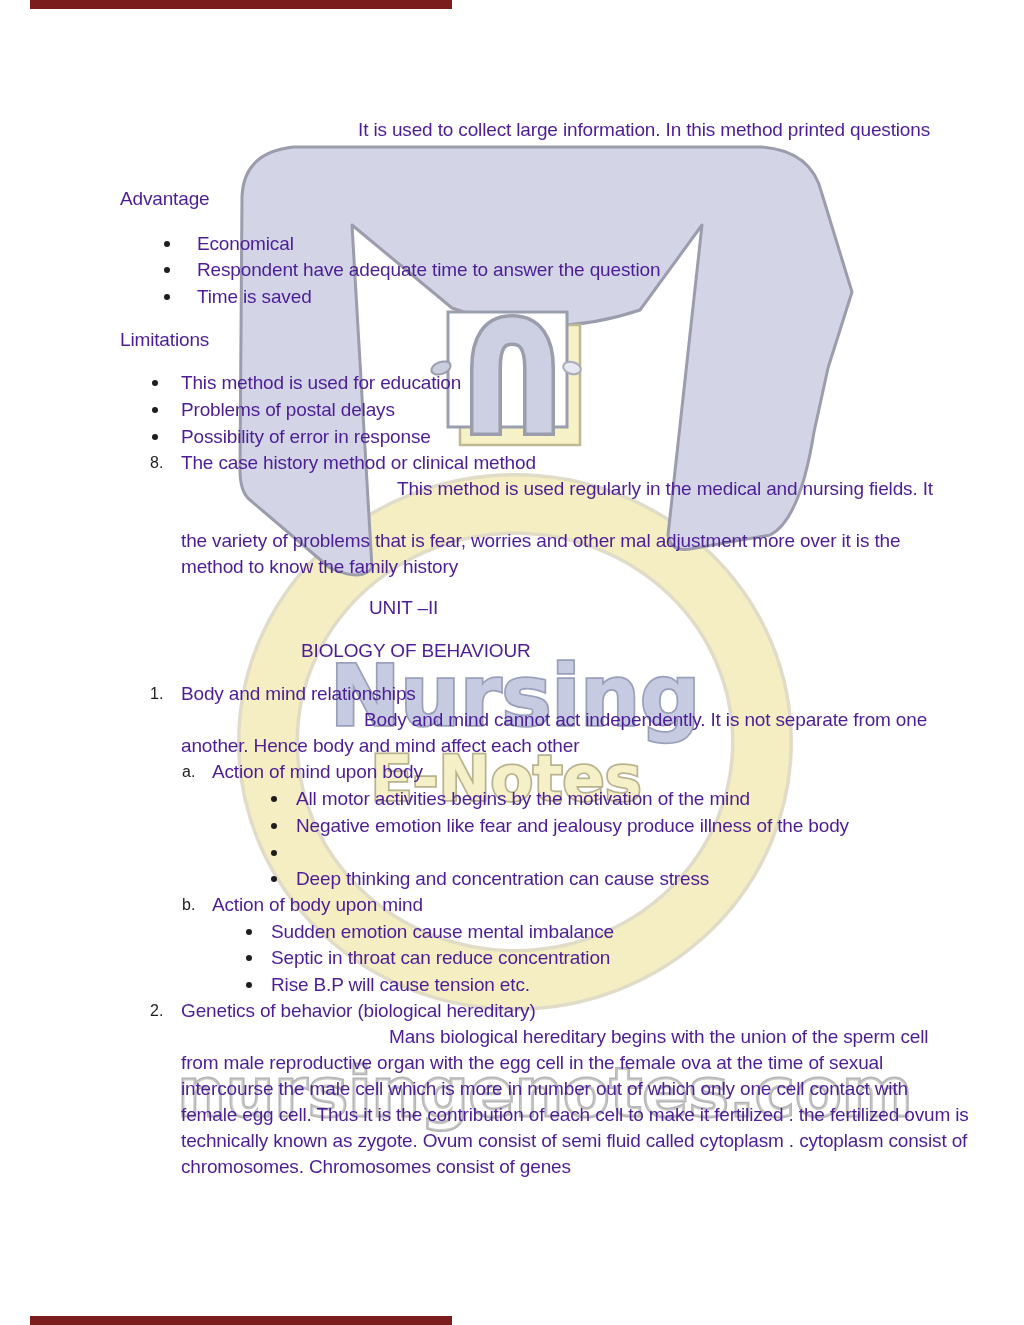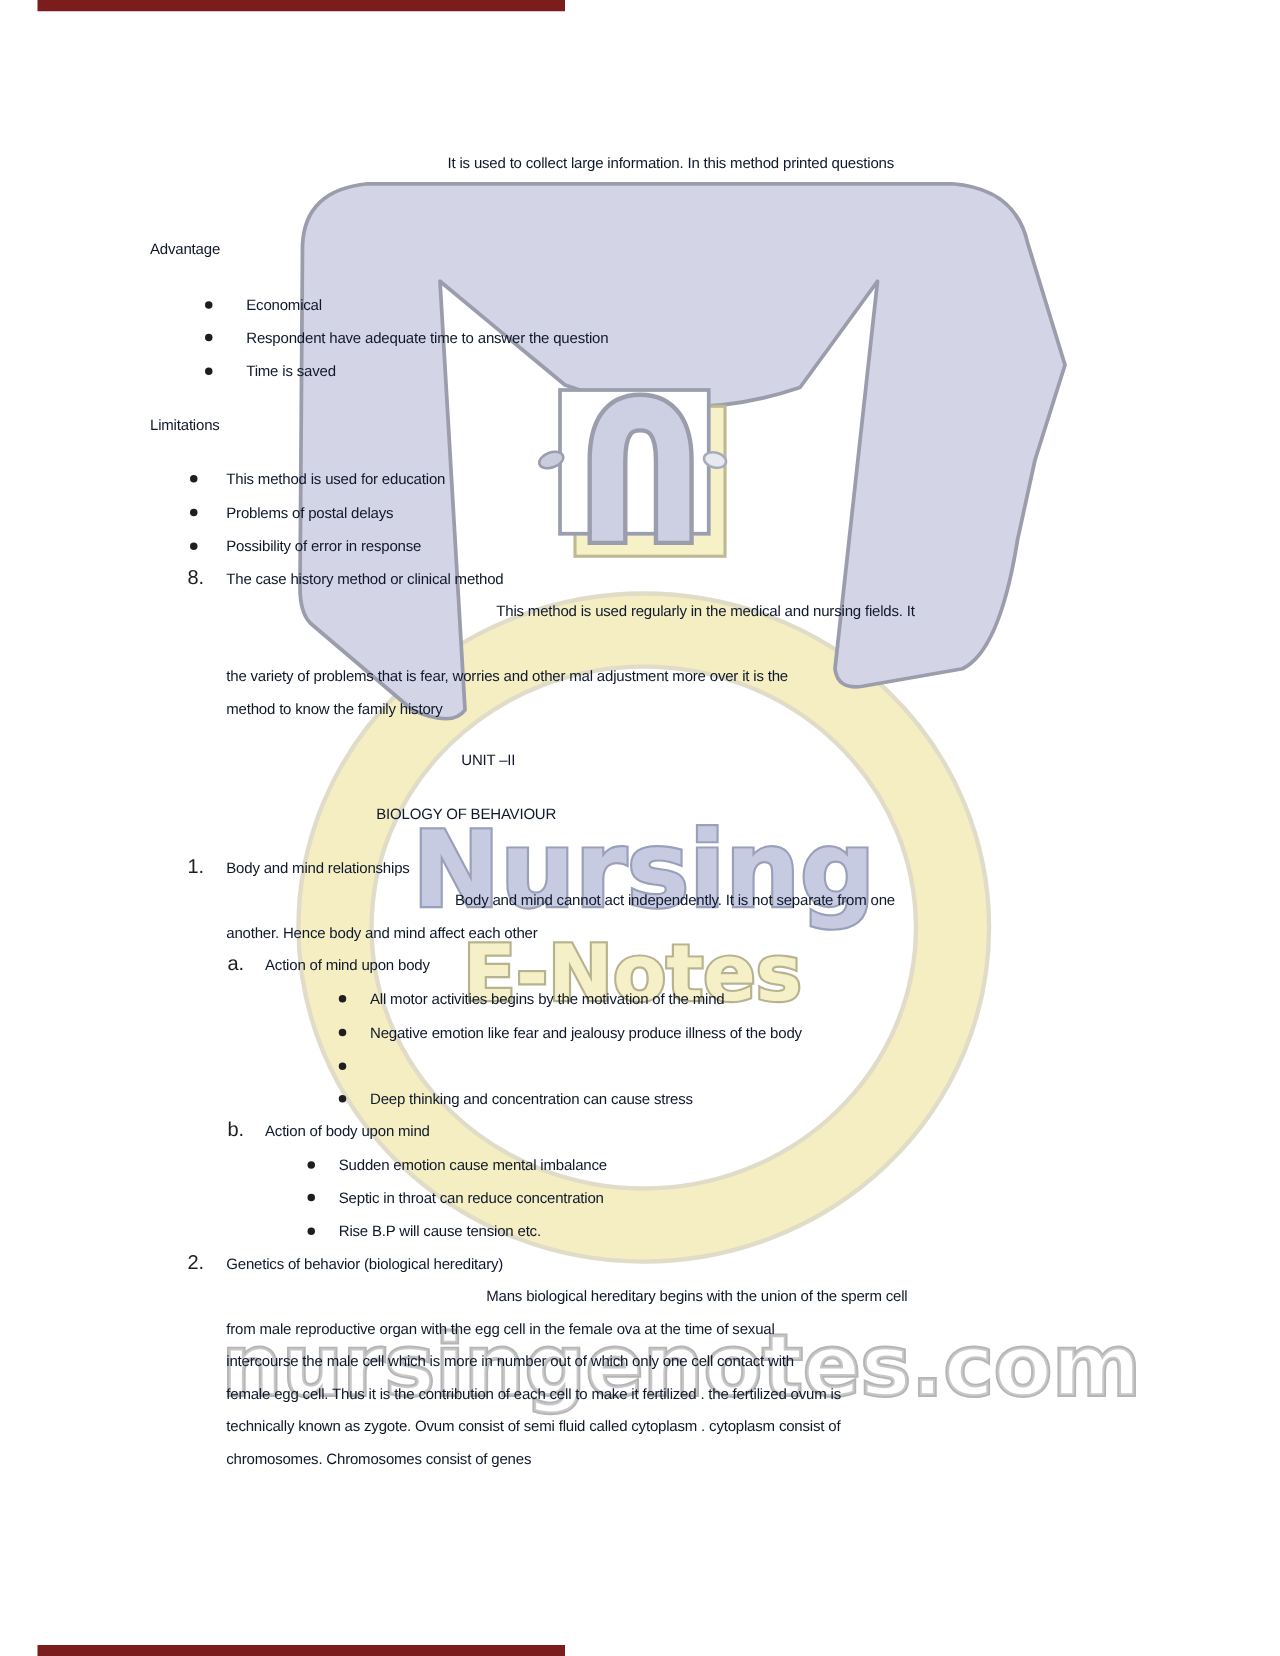--- a/index.html
+++ b/index.html
@@ -8,25 +8,25 @@
     width:1024px;height:1325px;
     background:#ffffff;
     overflow:hidden;
     font-family:"Liberation Sans", sans-serif;
     color:#1e1e1e;
   }
   .wm{position:absolute;left:0;top:0;z-index:1;}
   .txtlayer{position:absolute;left:0;top:0;width:1024px;height:1325px;z-index:3;}
   .ln{
     position:absolute;
-    font-size:12px;
+    font-size:19px;
     line-height:20px;
     letter-spacing:-0.15px;
     white-space:nowrap;
-    color:#0f172a;
+    color:#4c1d95;
   }
   .marker{position:absolute;font-size:16px;line-height:20px;color:#1e1e1e;white-space:nowrap;}
   .dot{position:absolute;width:6px;height:6px;border-radius:50%;background:#1e1e1e;}
   .edgebar{position:absolute;left:30px;width:422px;height:9px;z-index:4;}
   #bar-top{top:0;}
   #bar-bottom{top:1316px;}
 </style>
 </head>
 <body>
 

